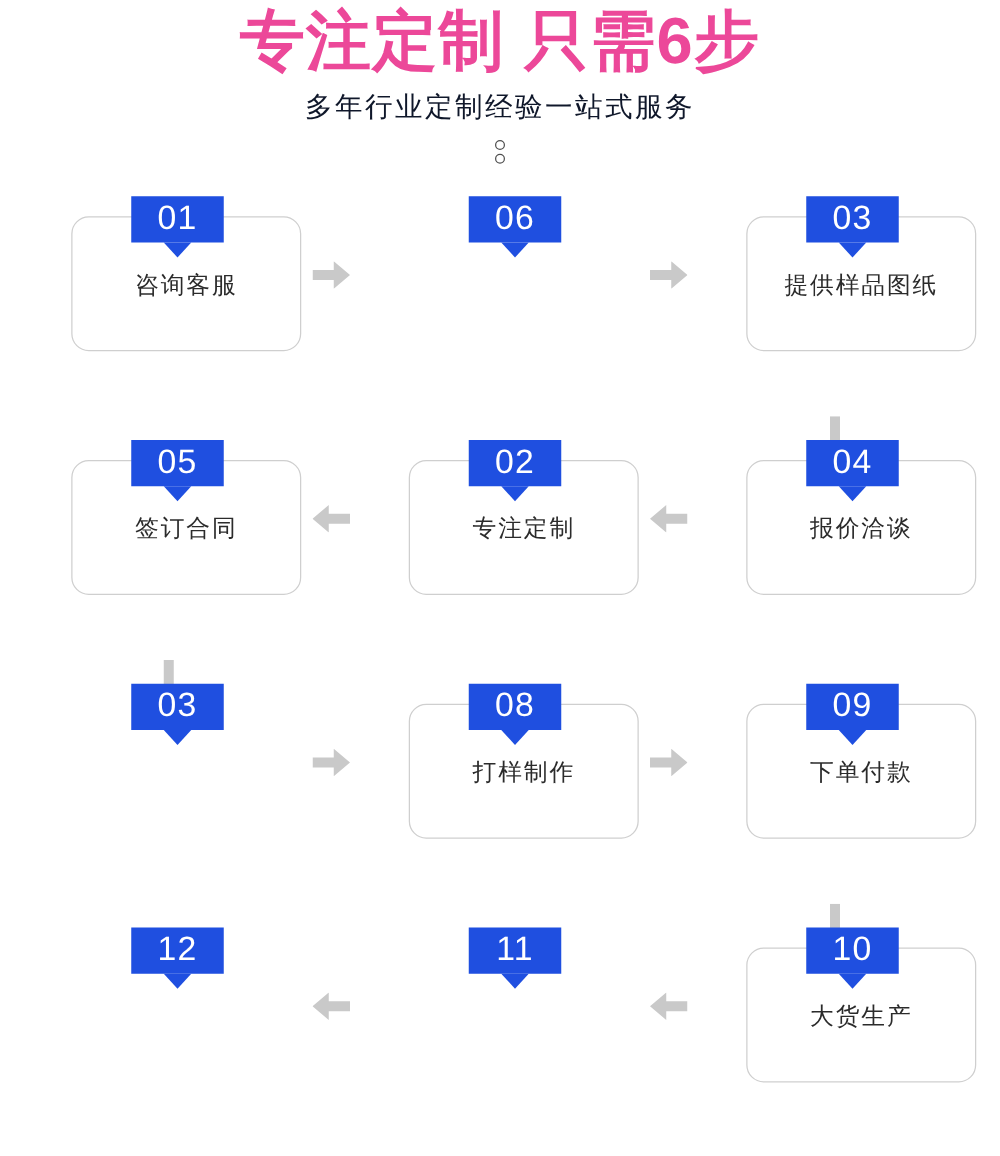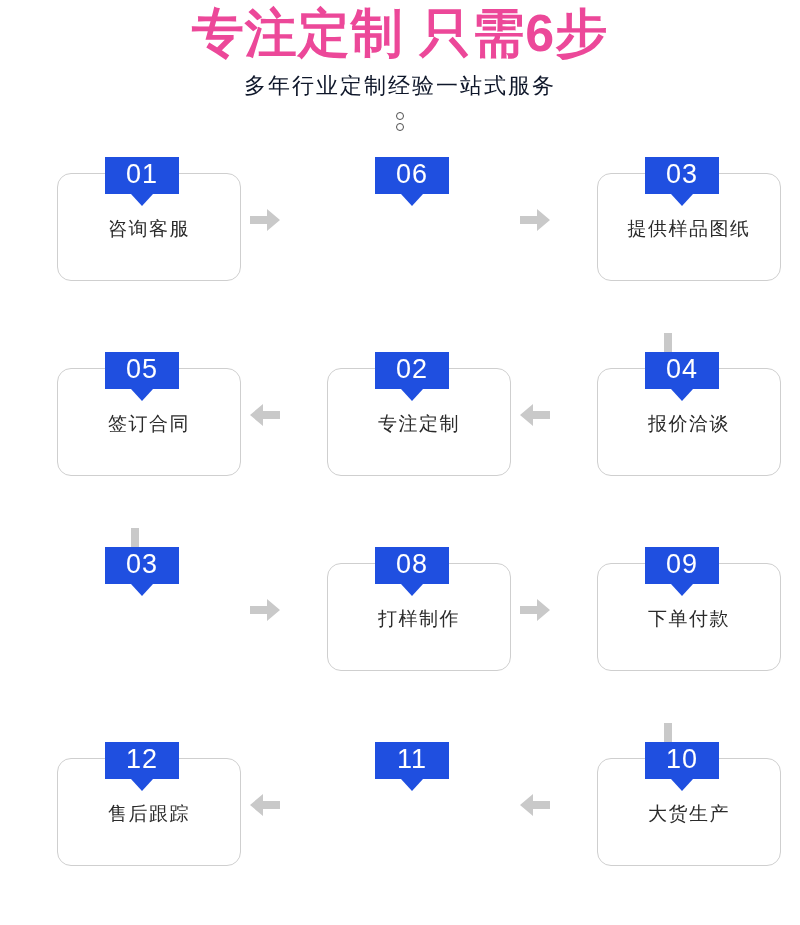--- a/index.html
+++ b/index.html
@@ -354,23 +354,20 @@
 
     <div class="gap">
       <span class="arrow-h">
         <svg width="30" height="22" viewBox="0 0 30 22">
             <path d="M30 7 H13 V0 L0 11 L13 22 V15 H30 Z" fill="#c9c9c9"></path>
           </svg>
       </span>
     </div>
 
     <div class="step">
-      <div class="card">
-        <span class="card-label">售后跟踪</span>
-      </div>
       <div class="badge">
         <span class="badge-num">12</span>
       </div>
     </div>
 
   </div>
 
 </div>
 
 <span class="arrow-v pos-right row1to2">

